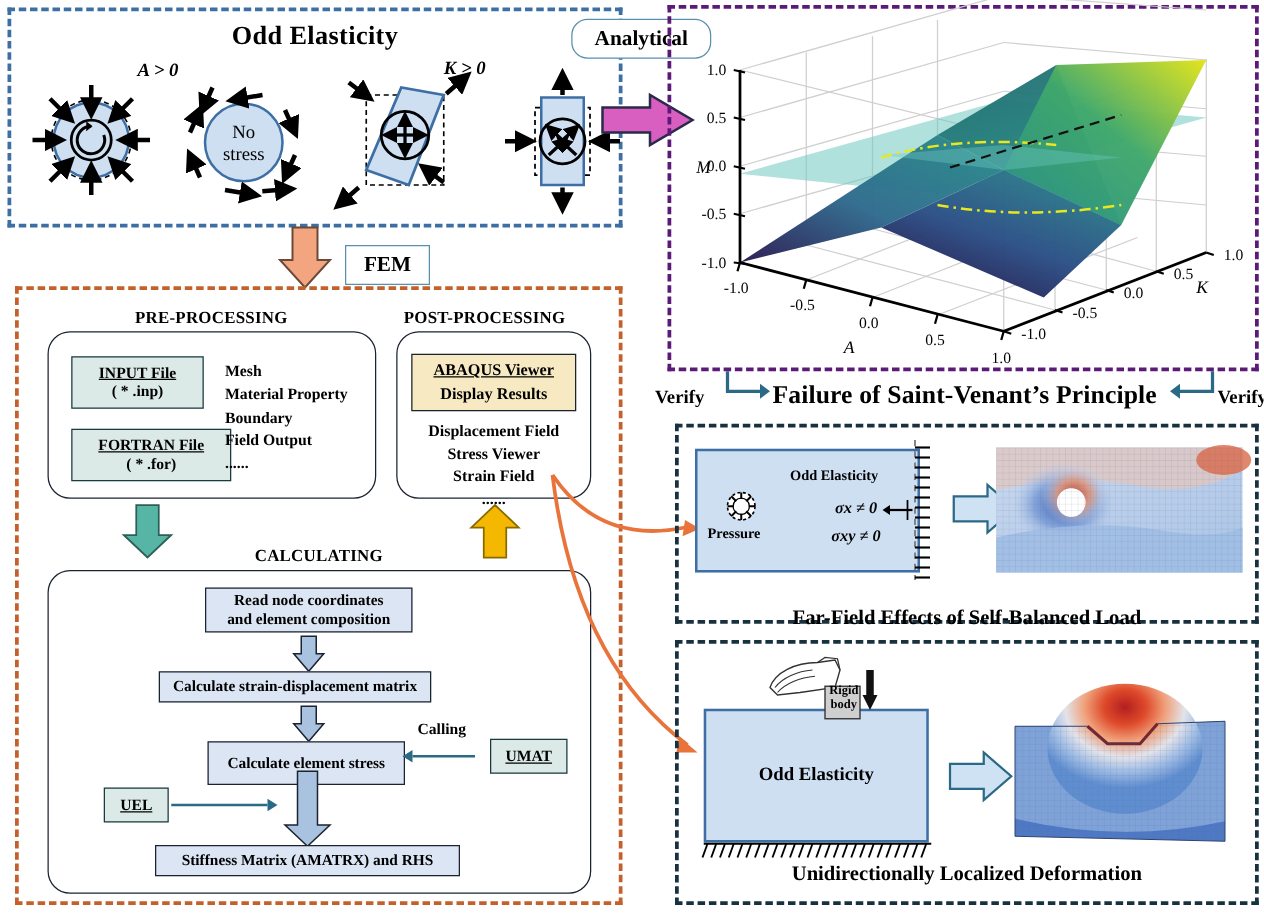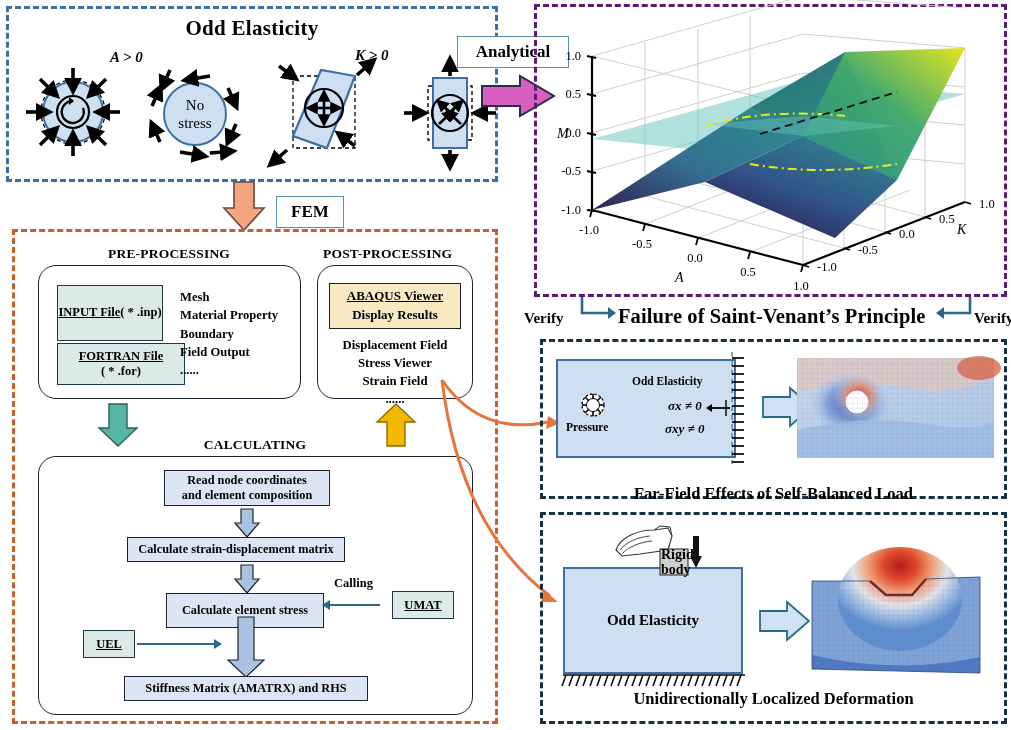--- a/index.html
+++ b/index.html
@@ -154,21 +154,21 @@
   <defs>
     <marker id="ar4" markerWidth="5" markerHeight="5" refX="3.4" refY="2.5" orient="auto">
       <path d="M0,0 L5,2.5 L0,5 Z" fill="#000"></path>
     </marker>
     <marker id="ar4s" markerWidth="5" markerHeight="5" refX="1.6" refY="2.5" orient="auto">
       <path d="M5,0 L0,2.5 L5,5 Z" fill="#000"></path>
     </marker>
   </defs>
 </svg>
 
-<div class="abs labelbox ctr" style="left:457px;top:36px;width:110px;height:30px;font-size:17px;">Analytical</div>
+<div class="abs labelbox ctr" style="left:457px;top:15px;width:110px;height:30px;font-size:17px;border-radius:13px;">Analytical</div>
 
 <svg class="abs" style="left:480px;top:74px;" width="80" height="44">
   <polygon points="2,12 40,12 40,2 74,22 40,42 40,32 2,32" fill="#d85fc0" stroke="#2a2a4a" stroke-width="2"></polygon>
 </svg>
 
 <div class="abs labelbox ctr" style="left:276px;top:196px;width:66px;height:30px;font-size:17px;">FEM</div>
 
 <svg class="abs" style="left:220px;top:180px;" width="48" height="52">
   <polygon points="14,2 34,2 34,28 44,28 24,50 4,28 14,28" fill="#f3a57f" stroke="#6b4a3a" stroke-width="1.6"></polygon>
 </svg>
@@ -291,21 +291,21 @@
 </svg>
 
 <div class="abs" id="fem-panel"></div>
 
 <div class="abs sec-head" style="left:108px;top:246px;">PRE-PROCESSING</div>
 <div class="abs sec-head" style="left:323px;top:246px;">POST-PROCESSING</div>
 
 <div class="abs roundbox" style="left:38px;top:265px;width:263px;height:134px;"></div>
 <div class="abs roundbox" style="left:317px;top:265px;width:156px;height:134px;"></div>
 
-<div class="abs filebox ctr" style="left:57px;top:285px;width:106px;height:56px;flex-direction:row;align-items:center;">
+<div class="abs filebox ctr" style="left:57px;top:285px;width:106px;height:42px;flex-direction:column;align-items:center;">
   <span class="ul">INPUT File</span>
   <span>( * .inp)</span>
 </div>
 <div class="abs filebox ctr" style="left:57px;top:343px;width:128px;height:42px;flex-direction:column;">
   <span class="ul">FORTRAN File</span>
   <span>( * .for)</span>
 </div>
 
 <div class="abs bullets" style="left:180px;top:288px;width:120px;">
   <div>Mesh</div>
@@ -491,21 +491,21 @@
 
 <svg class="abs" style="left:610px;top:524px;" width="110" height="50">
   <path d="M6 26 C10 14 26 6 44 6 L58 4 L62 12 L58 26 L30 30 L12 32 Z" fill="#fff" stroke="#333" stroke-width="1.1"></path>
   <path d="M10 26 C16 18 28 13 40 12" fill="none" stroke="#333" stroke-width="0.9"></path>
   <path d="M12 30 C18 23 30 18 42 17" fill="none" stroke="#333" stroke-width="0.9"></path>
   <path d="M44 6 L50 2 L60 3 L62 12" fill="none" stroke="#333" stroke-width="1"></path>
   <rect x="50" y="25" width="28" height="26" fill="#cfcfcf" stroke="#333" stroke-width="1.1"></rect>
   <path d="M86 12 L86 34" stroke="#111" stroke-width="6"></path>
   <polygon points="80,32 92,32 86,44" fill="#111"></polygon>
 </svg>
-<div class="abs hdr" style="left:661px;top:548px;font-size:14px;line-height:1.05;text-align:center;width:28px;">
+<div class="abs hdr" style="left:661px;top:548px;font-size:10px;line-height:1.05;text-align:center;width:28px;">
   <div>Rigid</div>
   <div>body</div>
 </div>
 
 <svg class="abs" style="left:560px;top:673px;" width="188" height="16">
   <path d="M3 2 L185 2" stroke="#000" stroke-width="1.6"></path>
   <g stroke="#000" stroke-width="1.5">
     <path d="M6 2 L2 13"></path>
       <path d="M13 2 L9 13"></path>
       <path d="M20 2 L16 13"></path>

